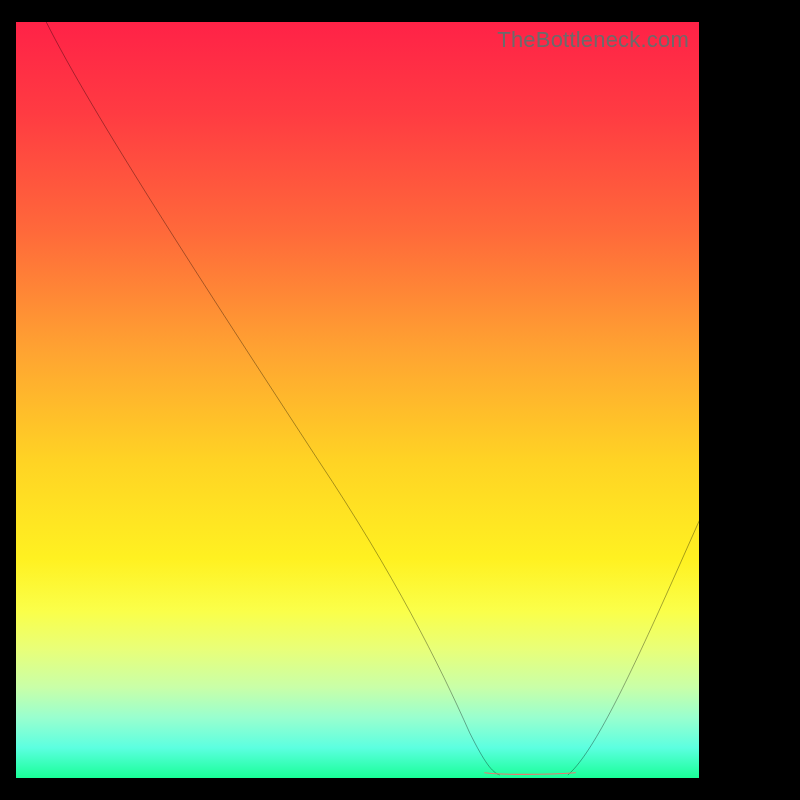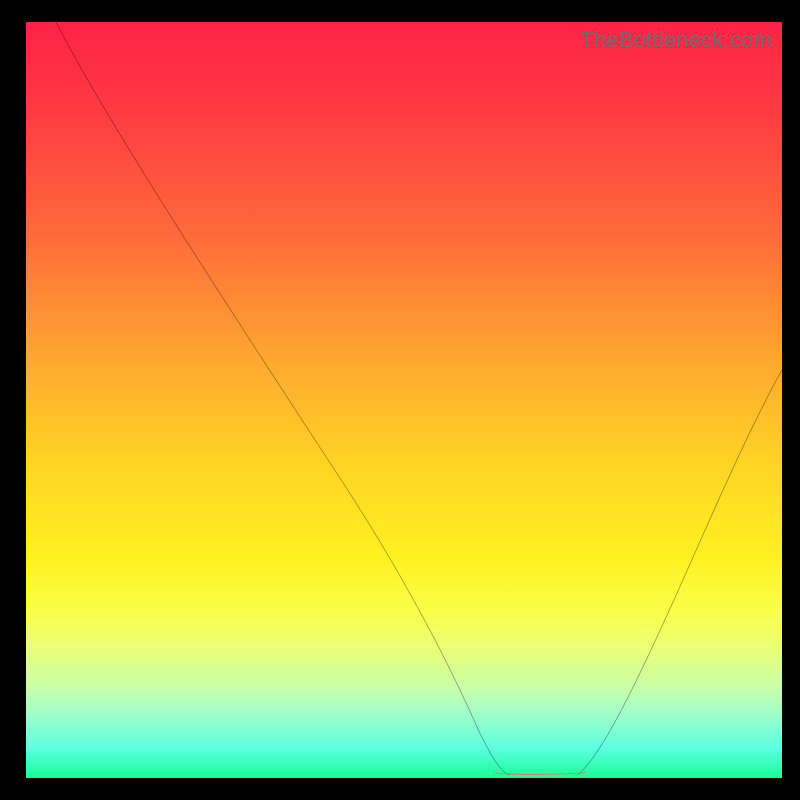--- a/index.html
+++ b/index.html
@@ -12,23 +12,23 @@
     font-family: Arial, Helvetica, sans-serif;
   }
   .container {
     position: relative;
     width: 800px;
     height: 800px;
     background: #000;
   }
   .plot {
     position: absolute;
-    left: 26px;
+    left: 16px;
     top: 22px;
-    width: 756px;
+    width: 683px;
     height: 756px;
     background: linear-gradient(to bottom,
       #ff2247 0%,
       #ff3b42 12%,
       #ff6a3a 28%,
       #ffa531 44%,
       #ffd324 58%,
       #fff121 71%,
       #faff4a 78%,
       #e8ff79 83%,

